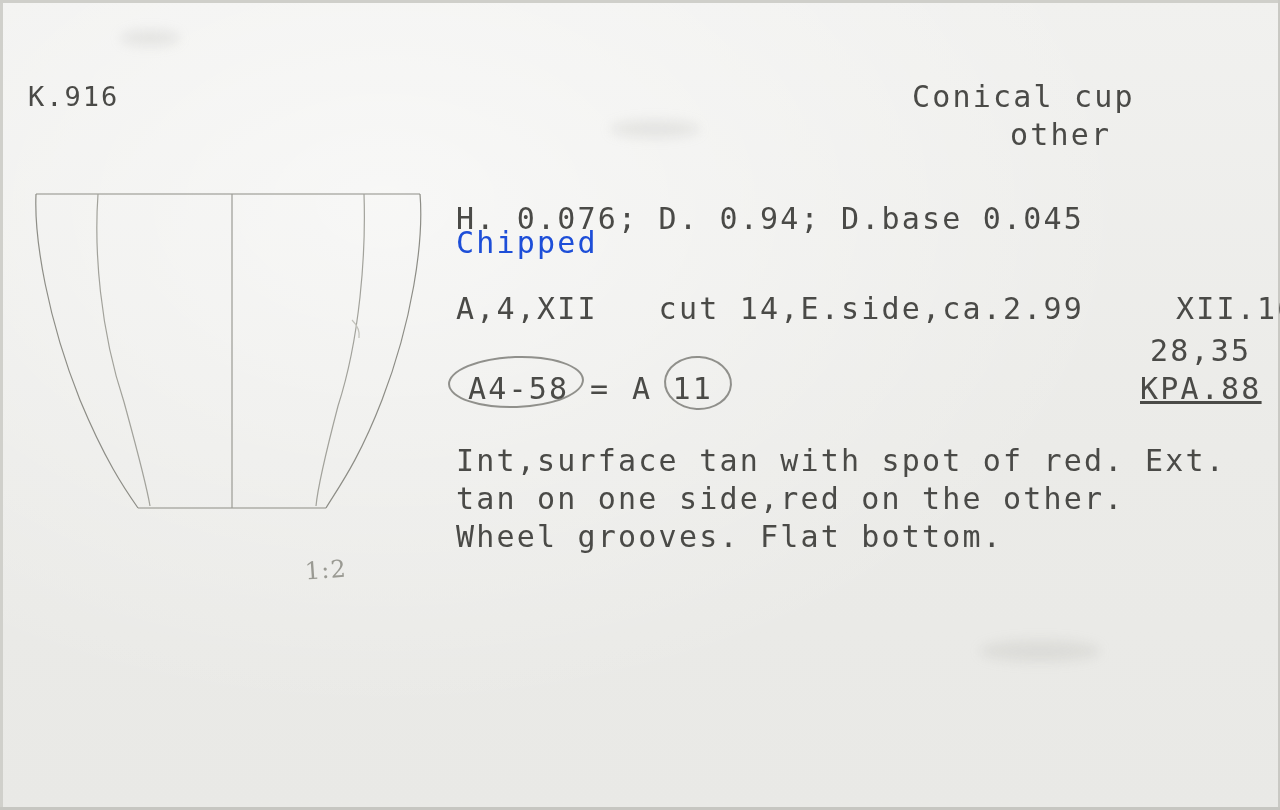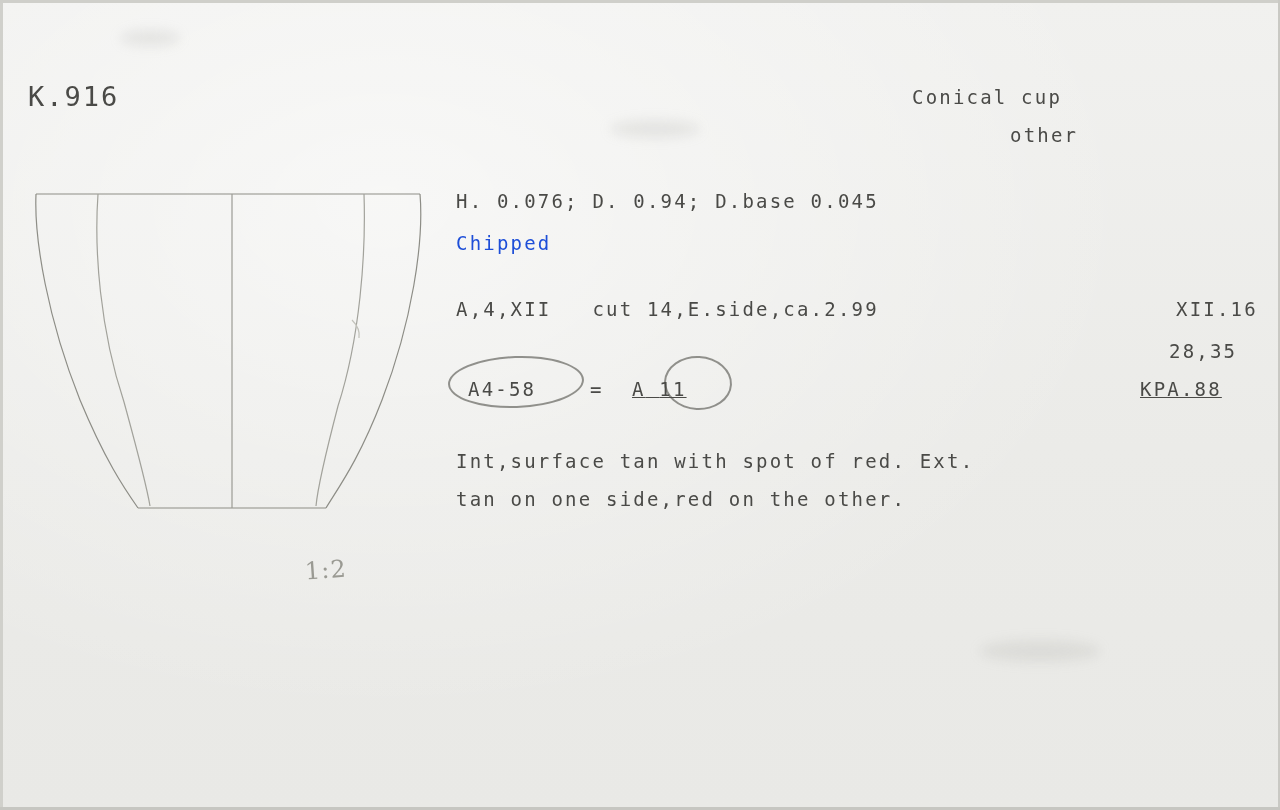--- a/index.html
+++ b/index.html
@@ -31,42 +31,42 @@
   }
   #edge-left   { left: 0;  top: 0; width: 3px; height: 810px; background:#d0d0cb; }
   #edge-top    { left: 0;  top: 0; width: 1280px; height: 3px; background:#cfcfca; }
   #edge-right  { right: 0; top: 0; width: 2px; height: 810px; background:#c9c9c4; }
   #edge-bottom { left: 0;  bottom: 0; width: 1280px; height: 3px; background:#c6c6c1; }
 
   
   .typed {
     position: absolute;
     font-family: "DejaVu Sans Mono", monospace;
-    font-size: 19px;
+    font-size: 30px;
     letter-spacing: 2.2px;
     color: #4a4a47;
     white-space: pre;
     line-height: 38px;
   }
   .typed.faint { color: #1d4ed8; }
 
   #catalog-number { left: 28px; top: 78px; font-size: 27px; letter-spacing: 2px; }
   #title-line1 { left: 912px; top: 78px; }
   #title-line2 { left: 1010px; top: 116px; }
 
-  #measurements { left: 456px; top: 182px; }
+  #measurements { left: 456px; top: 200px; }
   #condition    { left: 456px; top: 224px; }
 
   #findspot     { left: 456px; top: 290px; }
   #xii-ref      { left: 1176px; top: 290px; }
-  #numbers-ref  { left: 1150px; top: 332px; margin-left: 19px; }
+  #numbers-ref  { left: 1150px; top: 332px; }
 
   #inv-a458     { left: 456px; top: 370px; margin-left: 12px; }
   #equals       { left: 590px; top: 370px; }
-  #inv-a11      { left: 632px; top: 370px; text-decoration: underline; }
+  #inv-a11      { left: 632px; top: 370px; }
   #ref-a1812    { left: 938px; top: 370px; }
   #ref-kpa      { left: 1140px; top: 370px; text-decoration: underline; }
 
   #desc-line1   { left: 456px; top: 442px; }
   #desc-line2   { left: 456px; top: 480px; }
   #desc-line3   { left: 456px; top: 518px; }
 
   
   #vessel-drawing {
     position: absolute;
@@ -136,20 +136,21 @@
 
   <div class="ink-circle" id="circle-a458"></div>
   <div class="ink-circle" id="circle-a11"></div>
   <div class="typed" id="inv-a458">A4-58</div>
   <div class="typed" id="equals">=</div>
   <div class="typed" id="inv-a11"><span>A</span> <span>11</span></div>
   <div class="typed" id="ref-kpa">KPA.88</div>
 
   <div class="typed" id="desc-line2">tan on one side,red on the other.</div>
   <div class="typed" id="desc-line1">Int,surface tan with spot of red. Ext.</div>
+  <div class="typed" id="desc-line3">Wheel grooves. Flat bottom.</div>
 
   <svg id="vessel-drawing" viewBox="0 0 420 370">
     <g fill="none" stroke="#8d8d86" stroke-width="1.2">
 
       <line x1="16" y1="24" x2="400" y2="24"></line>
 
       <path d="M16,24 C14,70 28,150 60,230 C85,290 104,318 118,338"></path>
 
       <path d="M78,24 C74,80 80,160 104,232 C116,276 126,312 130,336" stroke="#a2a29b"></path>
 

